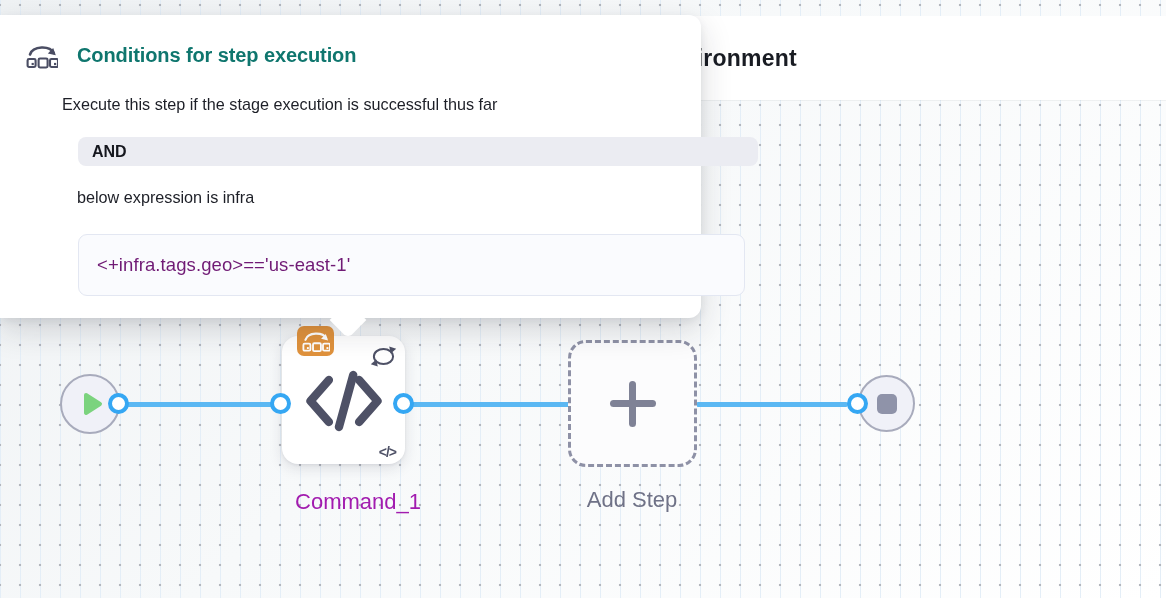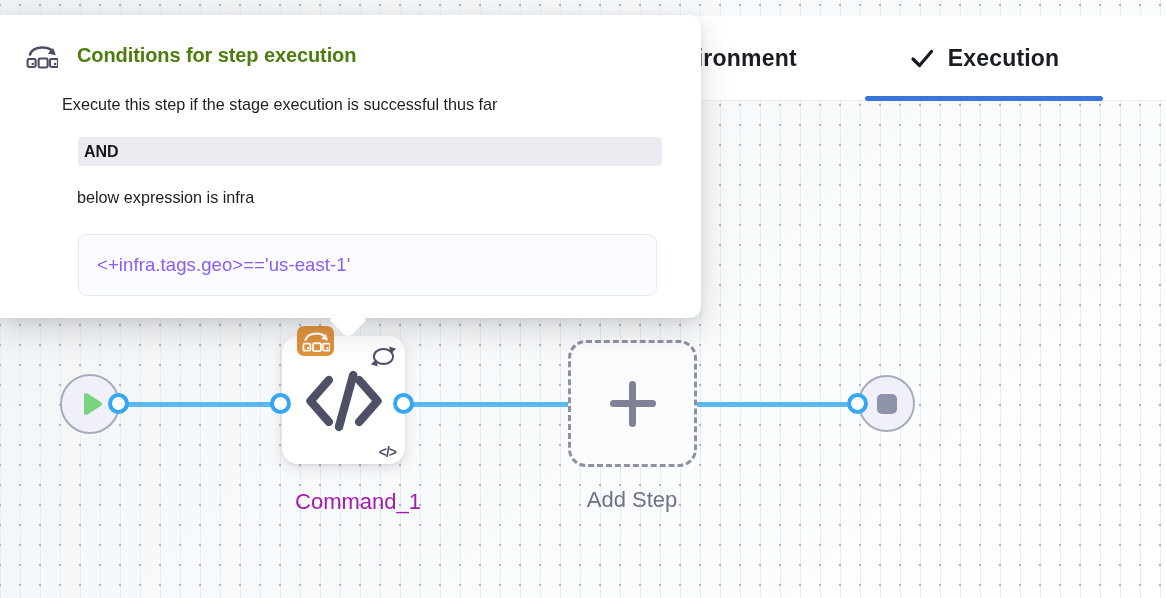--- a/index.html
+++ b/index.html
@@ -61,48 +61,41 @@
   .popover{
     position:absolute;left:0;top:15px;width:701px;height:303px;background:#ffffff;z-index:5;
     border-radius:0 12px 12px 0;
     box-shadow:0 12px 32px rgba(30,32,45,.16), 0 3px 8px rgba(30,32,45,.08);
   }
   .popover-caret{
     position:absolute;left:335px;top:292px;width:26px;height:26px;background:#ffffff;
     transform:rotate(45deg);border-radius:0 0 6px 0;
   }
   .pop-icon{position:absolute;left:26px;top:28px;color:#4a4d63;}
-  .pop-title{position:absolute;left:77px;top:29px;font-size:20px;font-weight:700;color:#4d7c0f;letter-spacing:-.1px;}
+  .pop-title{position:absolute;left:77px;top:29px;font-size:20px;font-weight:700;color:#0f766e;letter-spacing:-.1px;}
   .pop-desc{position:absolute;left:62px;top:80px;font-size:16.2px;color:#1d1f27;}
   .chip{
-    position:absolute;left:78px;top:122px;width:584px;height:29px;border-radius:2px;background:#ebecf2;
-    font-size:16px;font-weight:600;color:#15171e;line-height:29px;padding-left:6px;box-sizing:border-box;
+    position:absolute;left:78px;top:122px;width:680px;height:29px;border-radius:8px;background:#ebecf2;
+    font-size:16px;font-weight:600;color:#15171e;line-height:29px;padding-left:14px;box-sizing:border-box;
   }
   .expr-label{position:absolute;left:77px;top:173px;font-size:16.2px;color:#1d1f27;}
   .expr-box{
-    position:absolute;left:78px;top:219px;width:579px;height:62px;border-radius:9px;background:#fafbfe;
+    position:absolute;left:78px;top:219px;width:667px;height:62px;border-radius:9px;background:#fafbfe;
     border:1px solid #e3e7f2;box-sizing:border-box;
-    font-size:18.5px;color:#8b5cf6;line-height:60px;padding-left:18px;letter-spacing:.1px;
+    font-size:18.5px;color:#701a75;line-height:60px;padding-left:18px;letter-spacing:.1px;
   }
 </style>
 </head>
 <body>
 
 <div class="canvas"></div>
 
 <div class="header">
   <div class="tab tab-env">
     <span>Environment</span>
-  </div>
-  <div class="tab tab-exec">
-    <svg class="check-icon" width="26" height="26" viewBox="0 0 26 26">
-      <polyline points="4,14 10.5,20.5 22.5,6.5" fill="none" stroke="#171a21" stroke-width="3.2" stroke-linecap="round" stroke-linejoin="round"></polyline>
-    </svg>
-    <span>Execution</span>
-    <div class="tab-underline" style="background:#3a75d8;"></div>
   </div>
 </div>
 
 <div class="pipe">
 
   <div class="seg" style="left:119px;width:163px;background:#5bb8f3;"></div>
   <div class="seg" style="left:405px;width:165px;background:#5bb8f3;"></div>
   <div class="seg" style="left:696px;width:152px;background:#5bb8f3;"></div>
 
   <div class="endpoint" style="left:60px;top:374px;">

